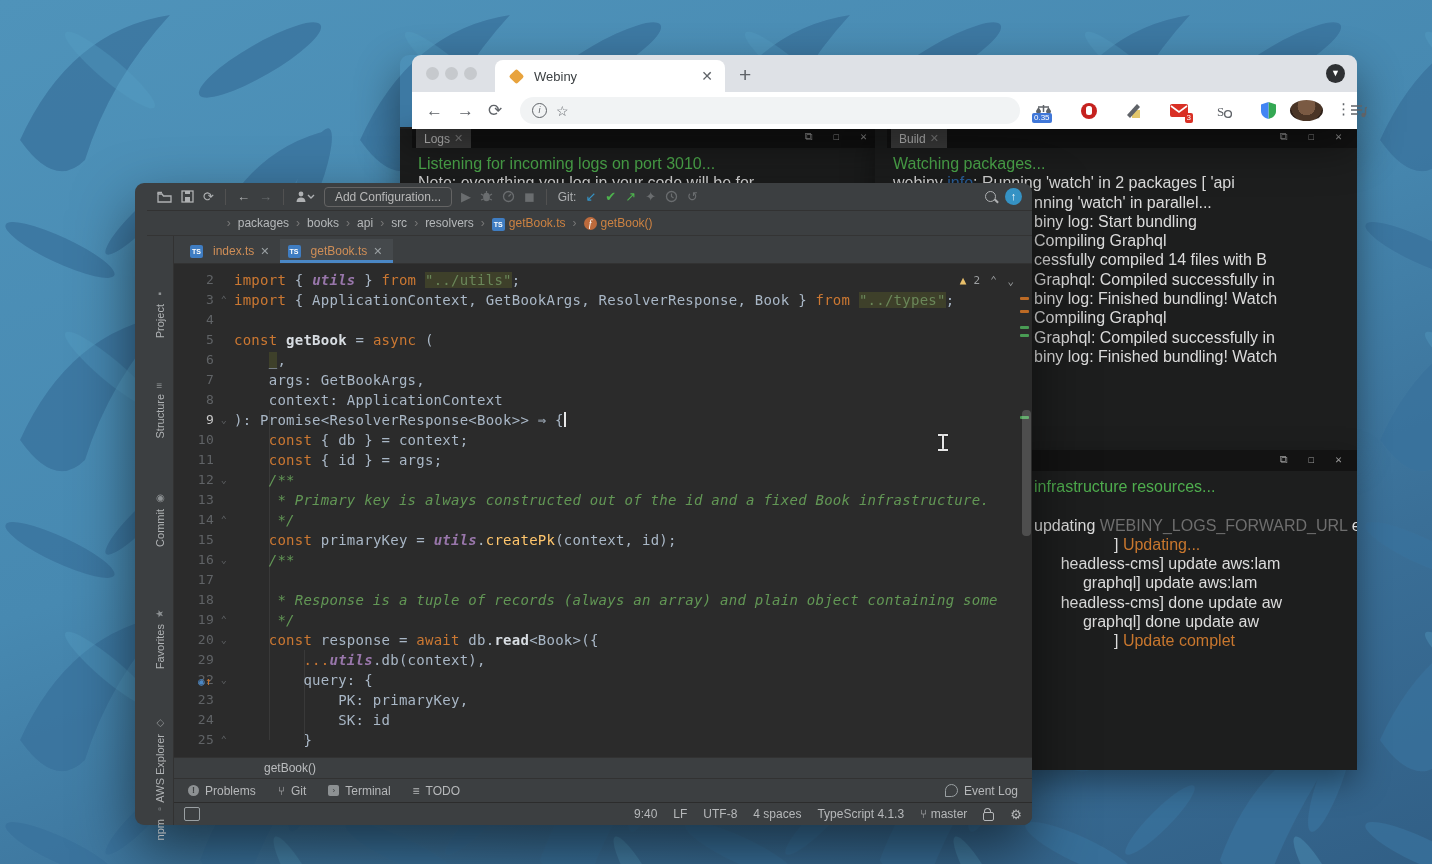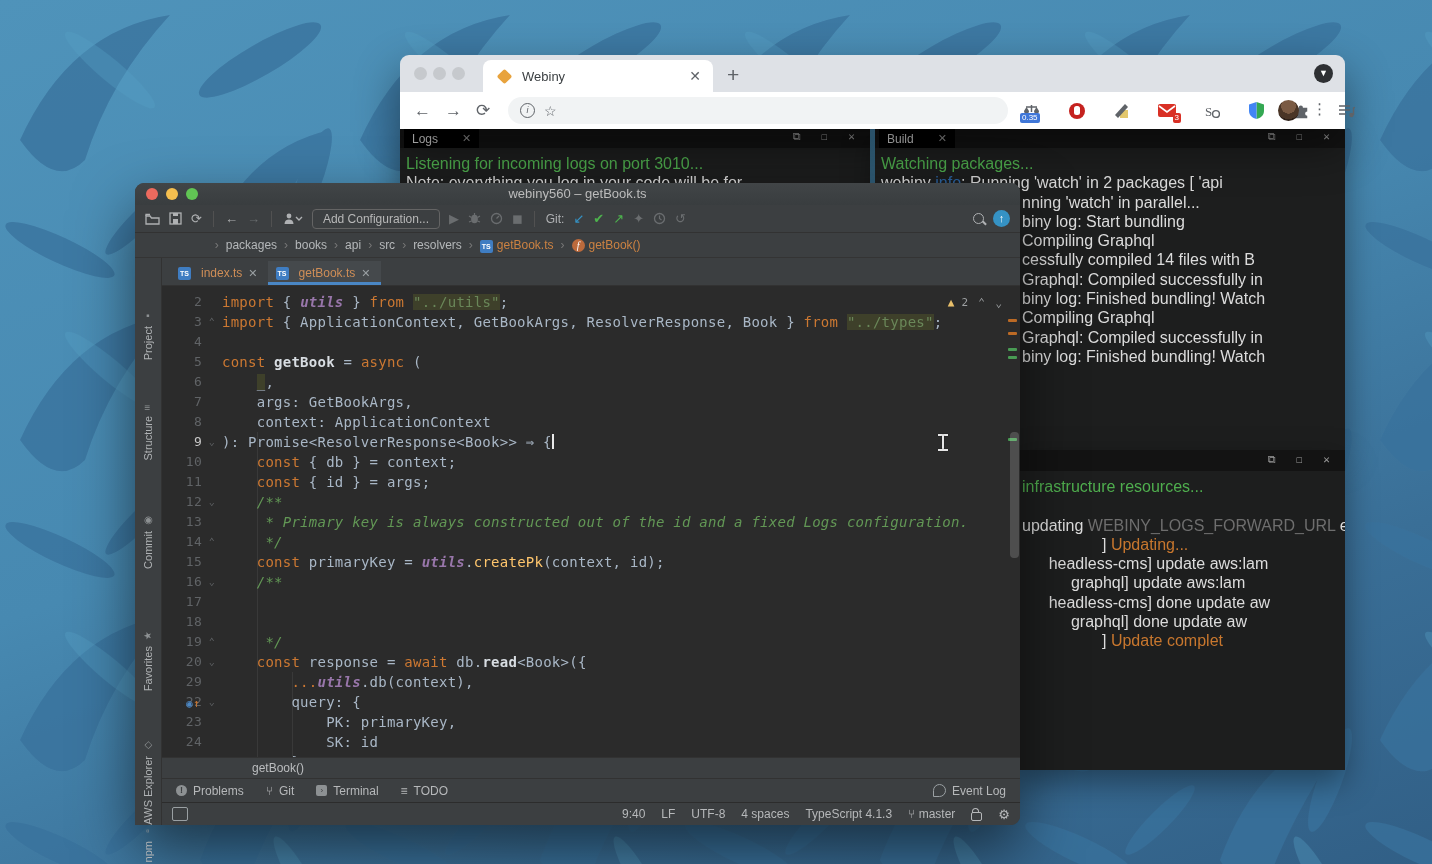--- a/index.html
+++ b/index.html
@@ -1,19 +1,19 @@
 <!DOCTYPE html>
 <html><head>
 <meta charset="utf-8">
 <style>
   html,body{margin:0;padding:0;}
   body{width:1432px;height:864px;overflow:hidden;position:relative;
        font-family:"Liberation Sans",sans-serif;
        background:linear-gradient(160deg,#4f93ba 0%,#4789b1 45%,#3a6f97 75%,#315f86 100%);}
-  .abs{position:absolute;}
+  .abs{position:absolute;padding-left:12px;}
   
   #leafbg{position:absolute;inset:0;z-index:0;}
   
   .browser{left:400px;top:55px;width:945px;height:74px;border-radius:9px 9px 0 0;
            box-shadow:0 18px 45px rgba(0,0,0,.45);z-index:2;}
   .tabstrip{height:37px;background:#dee1e6;border-radius:9px 9px 0 0;position:relative;}
   .tl{width:13px;height:13px;border-radius:50%;background:#c6c9cd;position:absolute;top:12px;}
   .btab{position:absolute;left:83px;top:5px;width:230px;height:32px;background:#fff;
         border-radius:8px 8px 0 0;display:flex;align-items:center;padding:0 10px;box-sizing:border-box;}
   .fav-diamond{width:11px;height:11px;background:#e8a33d;transform:rotate(45deg);margin:0 12px 0 6px;border-radius:2px;}
@@ -29,22 +29,22 @@
   .info-i{width:13px;height:13px;border-radius:50%;border:1.4px solid #5f6368;color:#5f6368;font-size:9px;
           text-align:center;line-height:13px;font-style:italic;margin-right:9px;flex:none;}
   .urltext{font-size:14px;color:#202124;flex:1;}
   .star{color:#5f6368;font-size:14px;}
   .extrow{position:absolute;left:622px;top:0;height:37px;display:flex;align-items:center;gap:26px;}
   .ext{width:19px;height:19px;position:relative;display:flex;align-items:center;justify-content:center;}
   .badge{position:absolute;font-size:8px;color:#fff;border-radius:2px;padding:0 2px;line-height:10px;}
   
   .term{z-index:1;background:#1d1e1e;box-shadow:0 12px 30px rgba(0,0,0,.4);}
   .term-titlebar{height:21px;background:#131313;position:relative;}
-  .term-tab{position:absolute;left:4px;top:2px;bottom:0;background:#000000;color:#c9c9c9;
-            font-size:12px;padding:2px 8px;display:flex;gap:24px;align-items:center;}
+  .term-tab{position:absolute;left:4px;top:2px;bottom:0;background:#404040;color:#c9c9c9;
+            font-size:12px;padding:2px 8px;display:flex;gap:4px;align-items:center;}
   .term-x{color:#8a8a8a;font-size:11px;}
   .winicons{position:absolute;right:8px;top:3px;color:#9a9a9a;font-size:11px;letter-spacing:7px;font-family:"DejaVu Sans Mono",monospace;}
   .tlines{padding-top:6px;font-family:Liberation Sans, sans-serif;font-size:16px;line-height:19.3px;white-space:pre;overflow:hidden;}
   .trow{height:19.3px;}
   .t-g{color:#4fae4e;} .t-w{color:#dcdcdc;} .t-b{color:#2d66a5;} .t-o{color:#c8772e;} .t-gy{color:#6e6e6e;}
   
   .ide{left:135px;top:183px;width:885px;height:642px;z-index:3;border-radius:9px;
        background:#3c3f41;box-shadow:0 25px 60px rgba(0,0,0,.55);display:flex;flex-direction:column;}
   .ide-titlebar{height:22px;border-radius:9px 9px 0 0;background:linear-gradient(#414547,#393d3f);
                 position:relative;text-align:center;color:#bcbcbc;font-size:13px;line-height:22px;}
@@ -247,26 +247,20 @@
 </div>
 
 <div class="abs term" style="left:1016px;top:450px;width:329px;height:320px;">
   <div class="term-titlebar">
     <span class="winicons">⧉ ☐ ✕</span>
   </div>
   <div class="tlines"><div class="trow" style="padding-left: 6px;"><span class="t-g">infrastructure resources...</span></div><div class="trow" style="padding-left: 6px;"></div><div class="trow" style="padding-left: 6px;"><span class="t-w">updating </span><span class="t-gy">WEBINY_LOGS_FORWARD_URL</span><span class="t-w"> e</span></div><div class="trow" style="padding-left: 6px;"><span class="t-w">                  ] </span><span class="t-o">Updating...</span></div><div class="trow" style="padding-left: 6px;"><span class="t-w">      headless-cms] update aws:lam</span></div><div class="trow" style="padding-left: 6px;"><span class="t-w">           graphql] update aws:lam</span></div><div class="trow" style="padding-left: 6px;"><span class="t-w">      headless-cms] done update aw</span></div><div class="trow" style="padding-left: 6px;"><span class="t-w">           graphql] done update aw</span></div><div class="trow" style="padding-left: 6px;"><span class="t-w">                  ] </span><span class="t-o">Update complet</span></div></div>
 </div>
 
 <div class="abs ide">
-  <div class="ide-titlebar">
-    <span class="mtl" style="left:11px;background:#ec6a5e"></span>
-    <span class="mtl" style="left:31px;background:#f5bf4f"></span>
-    <span class="mtl" style="left:51px;background:#61c554"></span>
-    <span>webiny560 – getBook.ts</span>
-  </div>
 
   <div class="ide-toolbar">
     <svg width="15" height="12">
         <path d="M1 3h4l1.5 2H14v6H1z" fill="none" stroke="#afb1b3" stroke-width="1.3"></path>
         <path d="M1 3V1.5h4" fill="none" stroke="#afb1b3" stroke-width="1.3"></path>
       </svg>
     <svg width="13" height="13">
         <rect x="1" y="1" width="11" height="11" fill="none" stroke="#afb1b3" stroke-width="1.3"></rect>
         <rect x="4" y="7" width="5" height="5" fill="#afb1b3"></rect>
         <rect x="4" y="1" width="5" height="3" fill="#afb1b3"></rect>
@@ -372,26 +366,26 @@
             <div class="edrow"><span class="gnum">3</span><span class="gfold">⌃</span><span class="codecell"><span class="c-k">import </span><span class="c-d">{ ApplicationContext, GetBookArgs, ResolverResponse, Book } </span><span class="c-k">from </span><span class="c-S">"../types"</span><span class="c-d">;</span></span></div>
             <div class="edrow"><span class="gnum">4</span><span class="gfold"></span><span class="codecell"></span></div>
             <div class="edrow"><span class="gnum">5</span><span class="gfold"></span><span class="codecell"><span class="c-k">const </span><span class="c-w">getBook</span><span class="c-d"> = </span><span class="c-k">async</span><span class="c-d"> (</span></span></div>
             <div class="edrow"><span class="gnum">6</span><span class="gfold"></span><span class="codecell"><span class="c-d">    </span><span class="c-u">_</span><span class="c-d">,</span></span></div>
             <div class="edrow"><span class="gnum">7</span><span class="gfold"></span><span class="codecell"><span class="c-d">    args: GetBookArgs,</span></span></div>
             <div class="edrow"><span class="gnum">8</span><span class="gfold"></span><span class="codecell"><span class="c-d">    context: ApplicationContext</span></span></div>
             <div class="edrow"><span class="gnum cur">9</span><span class="gfold">⌄</span><span class="codecell"><span class="c-d">): Promise&lt;ResolverResponse&lt;Book&gt;&gt; ⇒ {</span><span class="caret"></span></span></div>
             <div class="edrow"><span class="gnum">10</span><span class="gfold"></span><span class="codecell"><span class="c-d">    </span><span class="c-k">const</span><span class="c-d"> { db } = context;</span></span></div>
             <div class="edrow"><span class="gnum">11</span><span class="gfold"></span><span class="codecell"><span class="c-d">    </span><span class="c-k">const</span><span class="c-d"> { id } = args;</span></span></div>
             <div class="edrow"><span class="gnum">12</span><span class="gfold">⌄</span><span class="codecell"><span class="c-d">    </span><span class="c-c">/**</span></span></div>
-            <div class="edrow"><span class="gnum">13</span><span class="gfold"></span><span class="codecell"><span class="c-d">     </span><span class="c-c">* Primary key is always constructed out of the id and a fixed Logs configuration.</span></span></div>
+            <div class="edrow"><span class="gnum">13</span><span class="gfold"></span><span class="codecell"><span class="c-d">     </span><span class="c-c">* Primary key is always constructed out of the id and a fixed Book infrastructure.</span></span></div>
             <div class="edrow"><span class="gnum">14</span><span class="gfold">⌃</span><span class="codecell"><span class="c-d">     </span><span class="c-c">*/</span></span></div>
             <div class="edrow"><span class="gnum">15</span><span class="gfold"></span><span class="codecell"><span class="c-d">    </span><span class="c-k">const</span><span class="c-d"> primaryKey = </span><span class="c-f">utils</span><span class="c-d">.</span><span class="c-y">createPk</span><span class="c-d">(context, id);</span></span></div>
             <div class="edrow"><span class="gnum">16</span><span class="gfold">⌄</span><span class="codecell"><span class="c-d">    </span><span class="c-c">/**</span></span></div>
             <div class="edrow"><span class="gnum">17</span><span class="gfold"></span><span class="codecell"><span class="c-d">     </span></span></div>
-            <div class="edrow"><span class="gnum">18</span><span class="gfold"></span><span class="codecell"><span class="c-d">     </span></span></div>
+            <div class="edrow"><span class="gnum">18</span><span class="gfold"></span><span class="codecell"><span class="c-d">     </span><span class="c-c">* Response is a tuple of records (always an array) and plain object containing some</span></span></div>
             <div class="edrow"><span class="gnum">19</span><span class="gfold">⌃</span><span class="codecell"><span class="c-d">     </span><span class="c-c">*/</span></span></div>
             <div class="edrow"><span class="gnum">20</span><span class="gfold">⌄</span><span class="codecell"><span class="c-d">    </span><span class="c-k">const</span><span class="c-d"> response = </span><span class="c-k">await</span><span class="c-d"> db.</span><span class="c-w">read</span><span class="c-d">&lt;Book&gt;({</span></span></div>
             <div class="edrow"><span class="gnum">29</span><span class="gfold"></span><span class="codecell"><span class="c-d">        </span><span class="c-k">...</span><span class="c-f">utils</span><span class="c-d">.db(context),</span></span></div>
             <div class="edrow"><span class="gnum">22</span><span class="gfold">⌄<span class="gicon22">◉<b>↑</b></span></span><span class="codecell"><span class="c-d">        query: {</span></span></div>
             <div class="edrow"><span class="gnum">23</span><span class="gfold"></span><span class="codecell"><span class="c-d">            PK: primaryKey,</span></span></div>
             <div class="edrow"><span class="gnum">24</span><span class="gfold"></span><span class="codecell"><span class="c-d">            SK: id</span></span></div>
             <div class="edrow"><span class="gnum">25</span><span class="gfold">⌃</span><span class="codecell"><span class="c-d">        }</span></span></div>
           </div>
         <div class="inswidget">
           <span><span class="warnico">▲</span>

